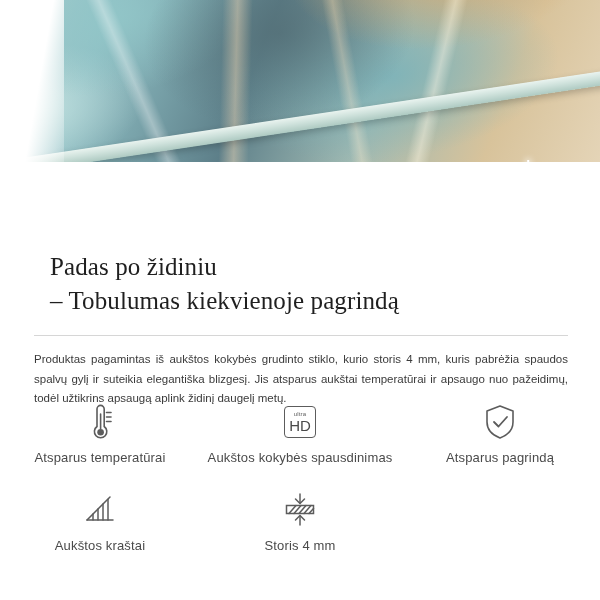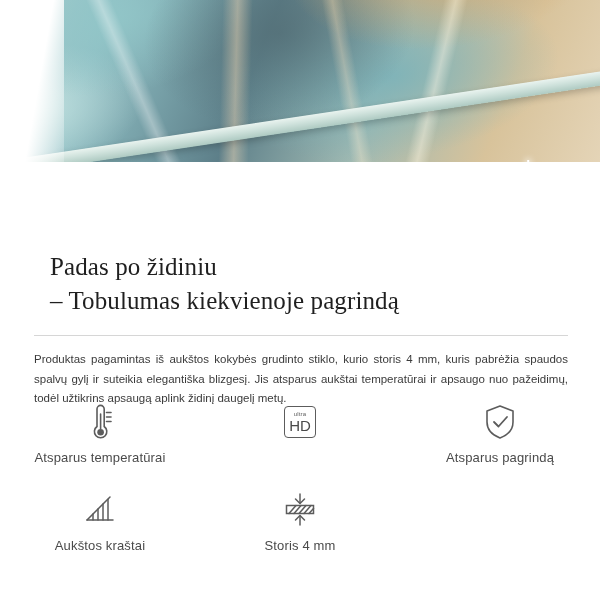--- a/index.html
+++ b/index.html
@@ -255,20 +255,21 @@
       <div class="feature-label">Atsparus temperatūrai</div>
     </div>
 
     <div class="feature">
       <div class="feature-icon">
         <div class="ultrahd-box">
           <span class="ultra">ultra</span>
           <span class="hd">HD</span>
         </div>
       </div>
+      <div class="feature-label">Aukštos kokybės spausdinimas</div>
     </div>
 
     <div class="feature">
       <div class="feature-icon">
         <svg width="36" height="40" viewBox="0 0 36 40">
           <path d="M18 4 L31 9 v11 c0 8.5 -6.5 13.5 -13 16 -6.5 -2.5 -13 -7.5 -13 -16 V9 Z" fill="none" stroke="#5c5c5c" stroke-width="1.6" stroke-linejoin="round"></path>
           <path d="M12 20 l4.5 4.5 L25 15" fill="none" stroke="#5c5c5c" stroke-width="1.8" stroke-linecap="round" stroke-linejoin="round"></path>
         </svg>
       </div>
       <div class="feature-label">Atsparus pagrindą</div>

